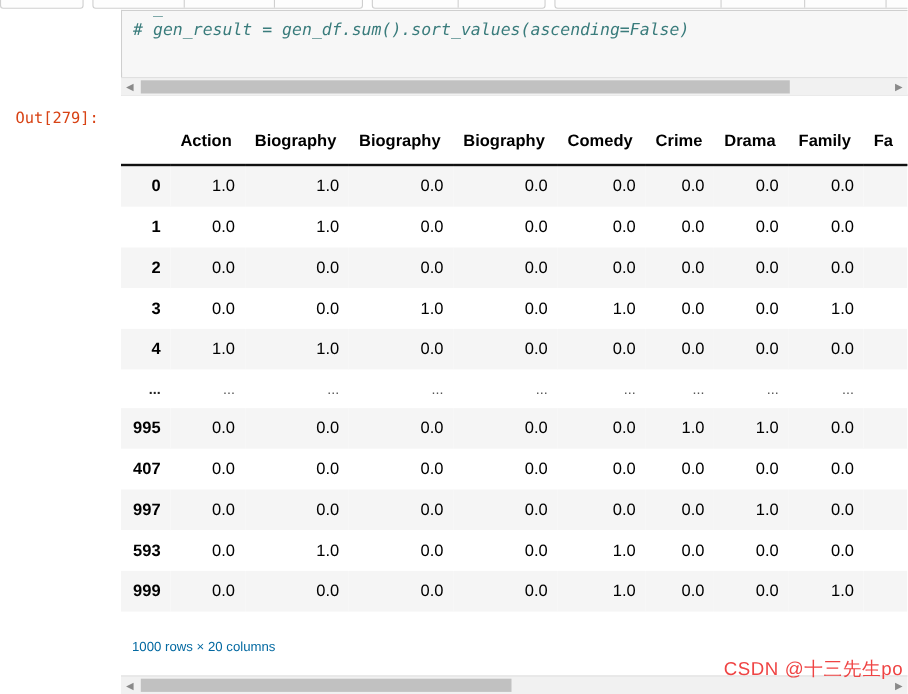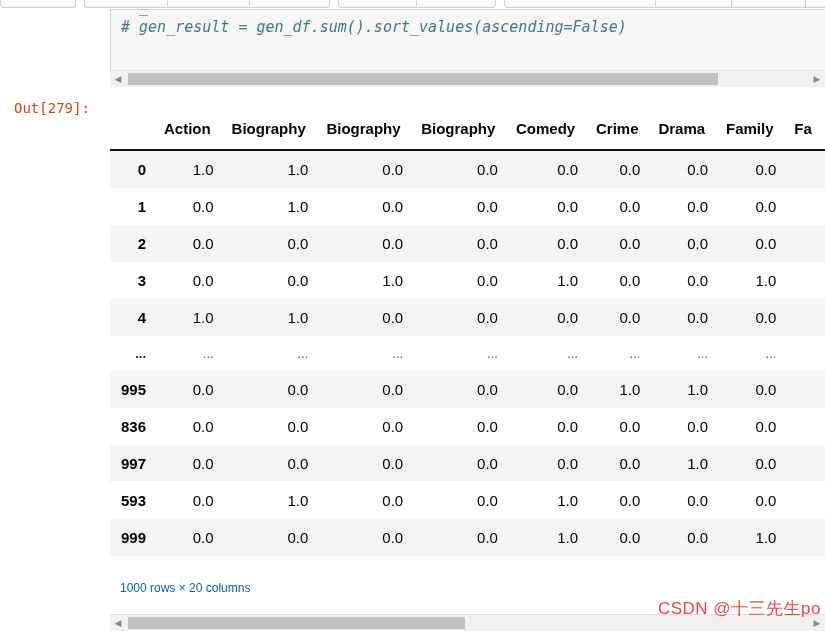--- a/index.html
+++ b/index.html
@@ -362,21 +362,21 @@
           <td class="col-w-xl">0.0</td>
           <td class="col-w-xl">0.0</td>
           <td class="col-w-xl">0.0</td>
           <td class="col-w-lg">0.0</td>
           <td class="col-w-sm">1.0</td>
           <td class="col-w-md">1.0</td>
           <td class="col-w-md">0.0</td>
           <td class="col-w-sm"></td>
         </tr>
         <tr class="even">
-          <th class="col-idx">836</th>
+          <th class="col-idx">407</th>
           <td class="col-w-md">0.0</td>
           <td class="col-w-xl">0.0</td>
           <td class="col-w-xl">0.0</td>
           <td class="col-w-xl">0.0</td>
           <td class="col-w-lg">0.0</td>
           <td class="col-w-sm">0.0</td>
           <td class="col-w-md">0.0</td>
           <td class="col-w-md">0.0</td>
           <td class="col-w-sm"></td>
         </tr>

